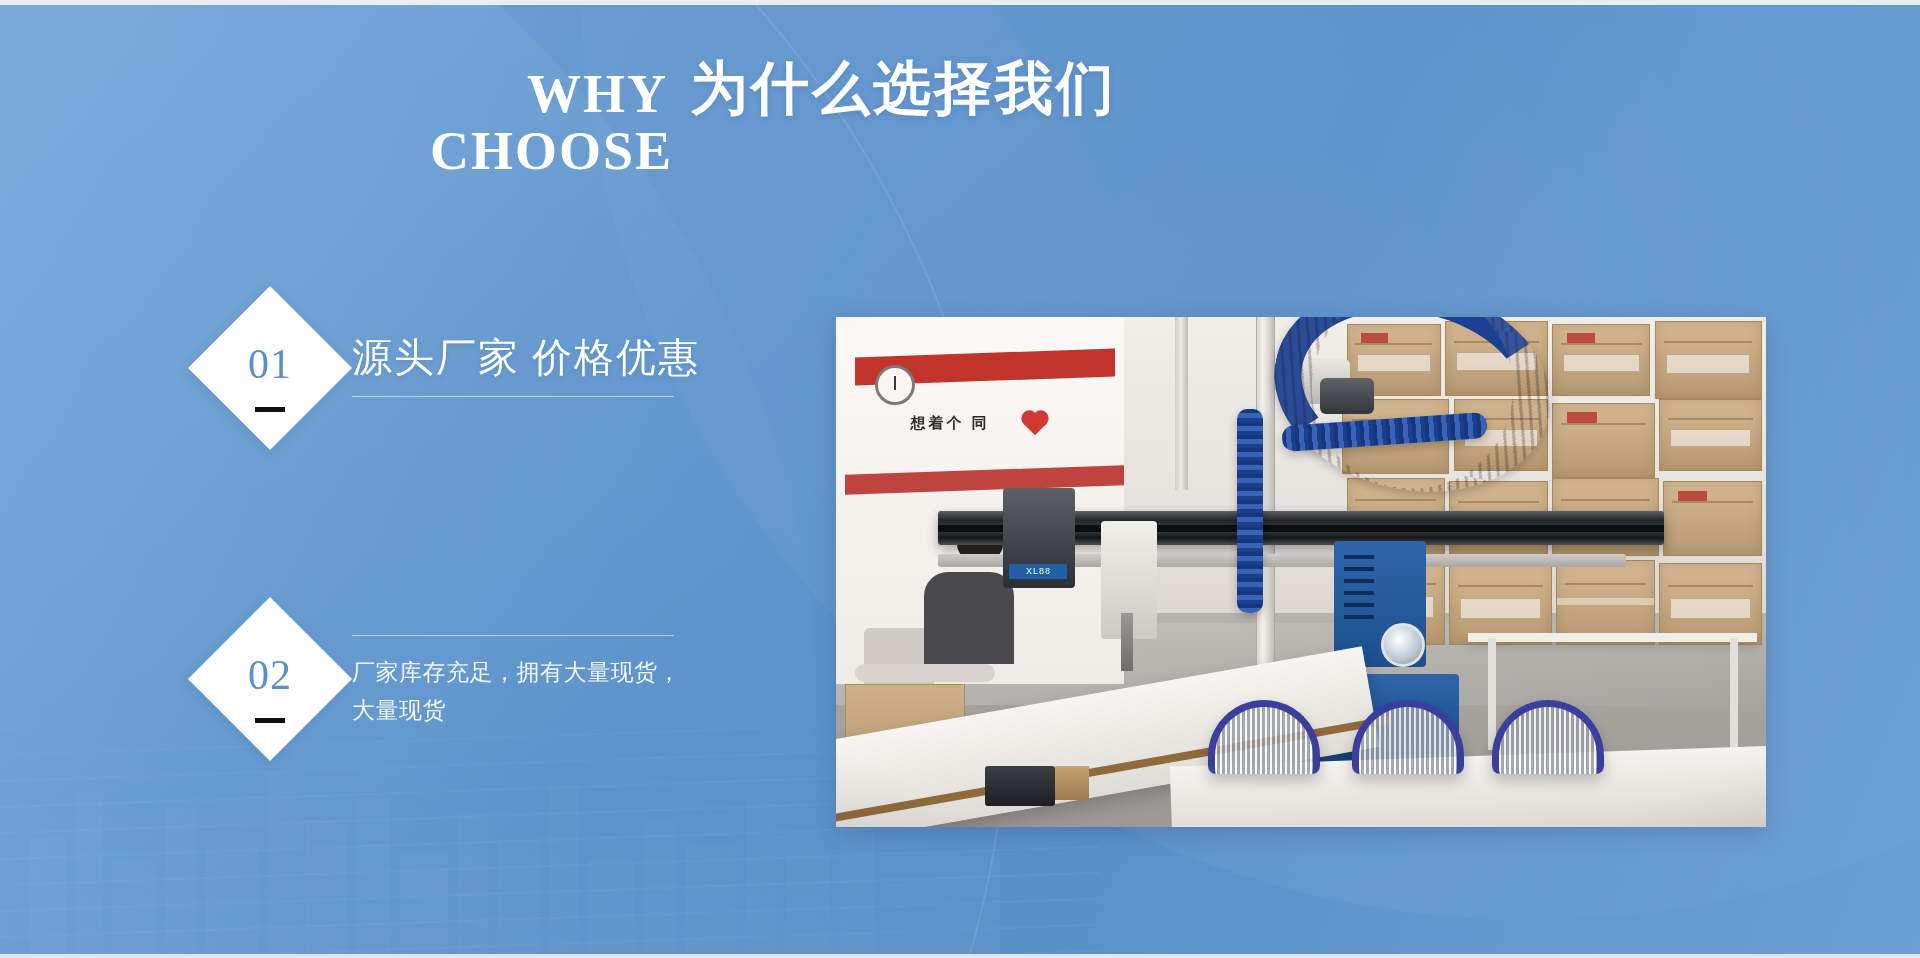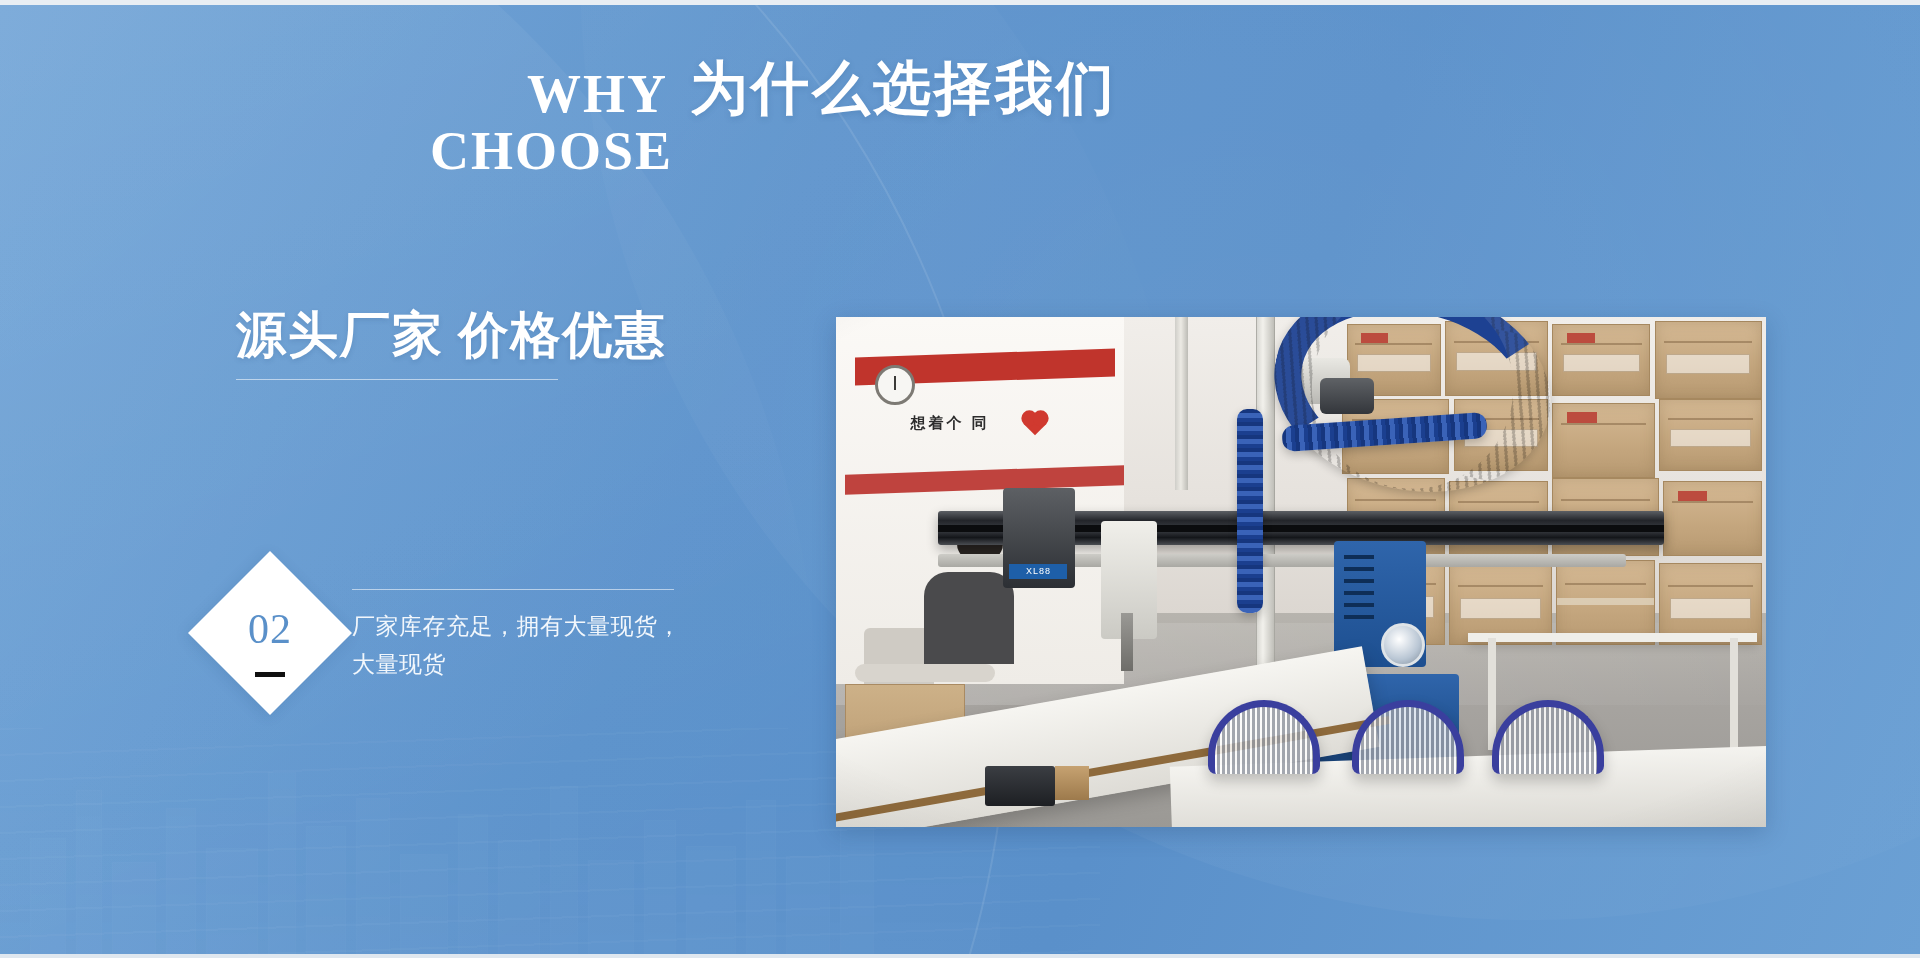--- a/index.html
+++ b/index.html
@@ -184,27 +184,28 @@
     background:#101010;
   }
 
   .feature-body {
     padding-left:24px;
     padding-top:8px;
     flex:1 1 auto;
   }
   .feature-title {
     font-family:"Liberation Serif", serif;
-    font-weight:700;
+    font-weight:400;
     color:#ffffff;
-    font-size:50px;
+    font-size:40px;
     letter-spacing:2px;
     line-height:1.1;
     text-shadow:0 2px 5px rgba(30,70,120,0.16);
     white-space:nowrap;
+    margin-top:28px;
   }
   .feature-rule {
     margin-top:16px;
     width:322px; height:1px;
     background:rgba(255,255,255,0.55);
   }
   .feature-desc {
     margin-top:18px;
     width:340px;
     color:#f2f7fc;
@@ -600,20 +601,25 @@
       <div>CHOOSE</div>
     </div>
     <div class="head-right">
       <div class="head-cn">为什么选择我们</div>
     </div>
   </div>
 
   <div class="features">
 
     <div class="feature">
+      <div class="diamond-wrap">
+        <div class="diamond"></div>
+        <div class="diamond-num">01</div>
+        <div class="diamond-dash"></div>
+      </div>
       <div class="feature-body">
         <div class="feature-title">源头厂家 价格优惠</div>
         <div class="feature-rule"></div>
       </div>
     </div>
 
     <div class="feature">
       <div class="diamond-wrap">
         <div class="diamond"></div>
         <div class="diamond-num">02</div>

